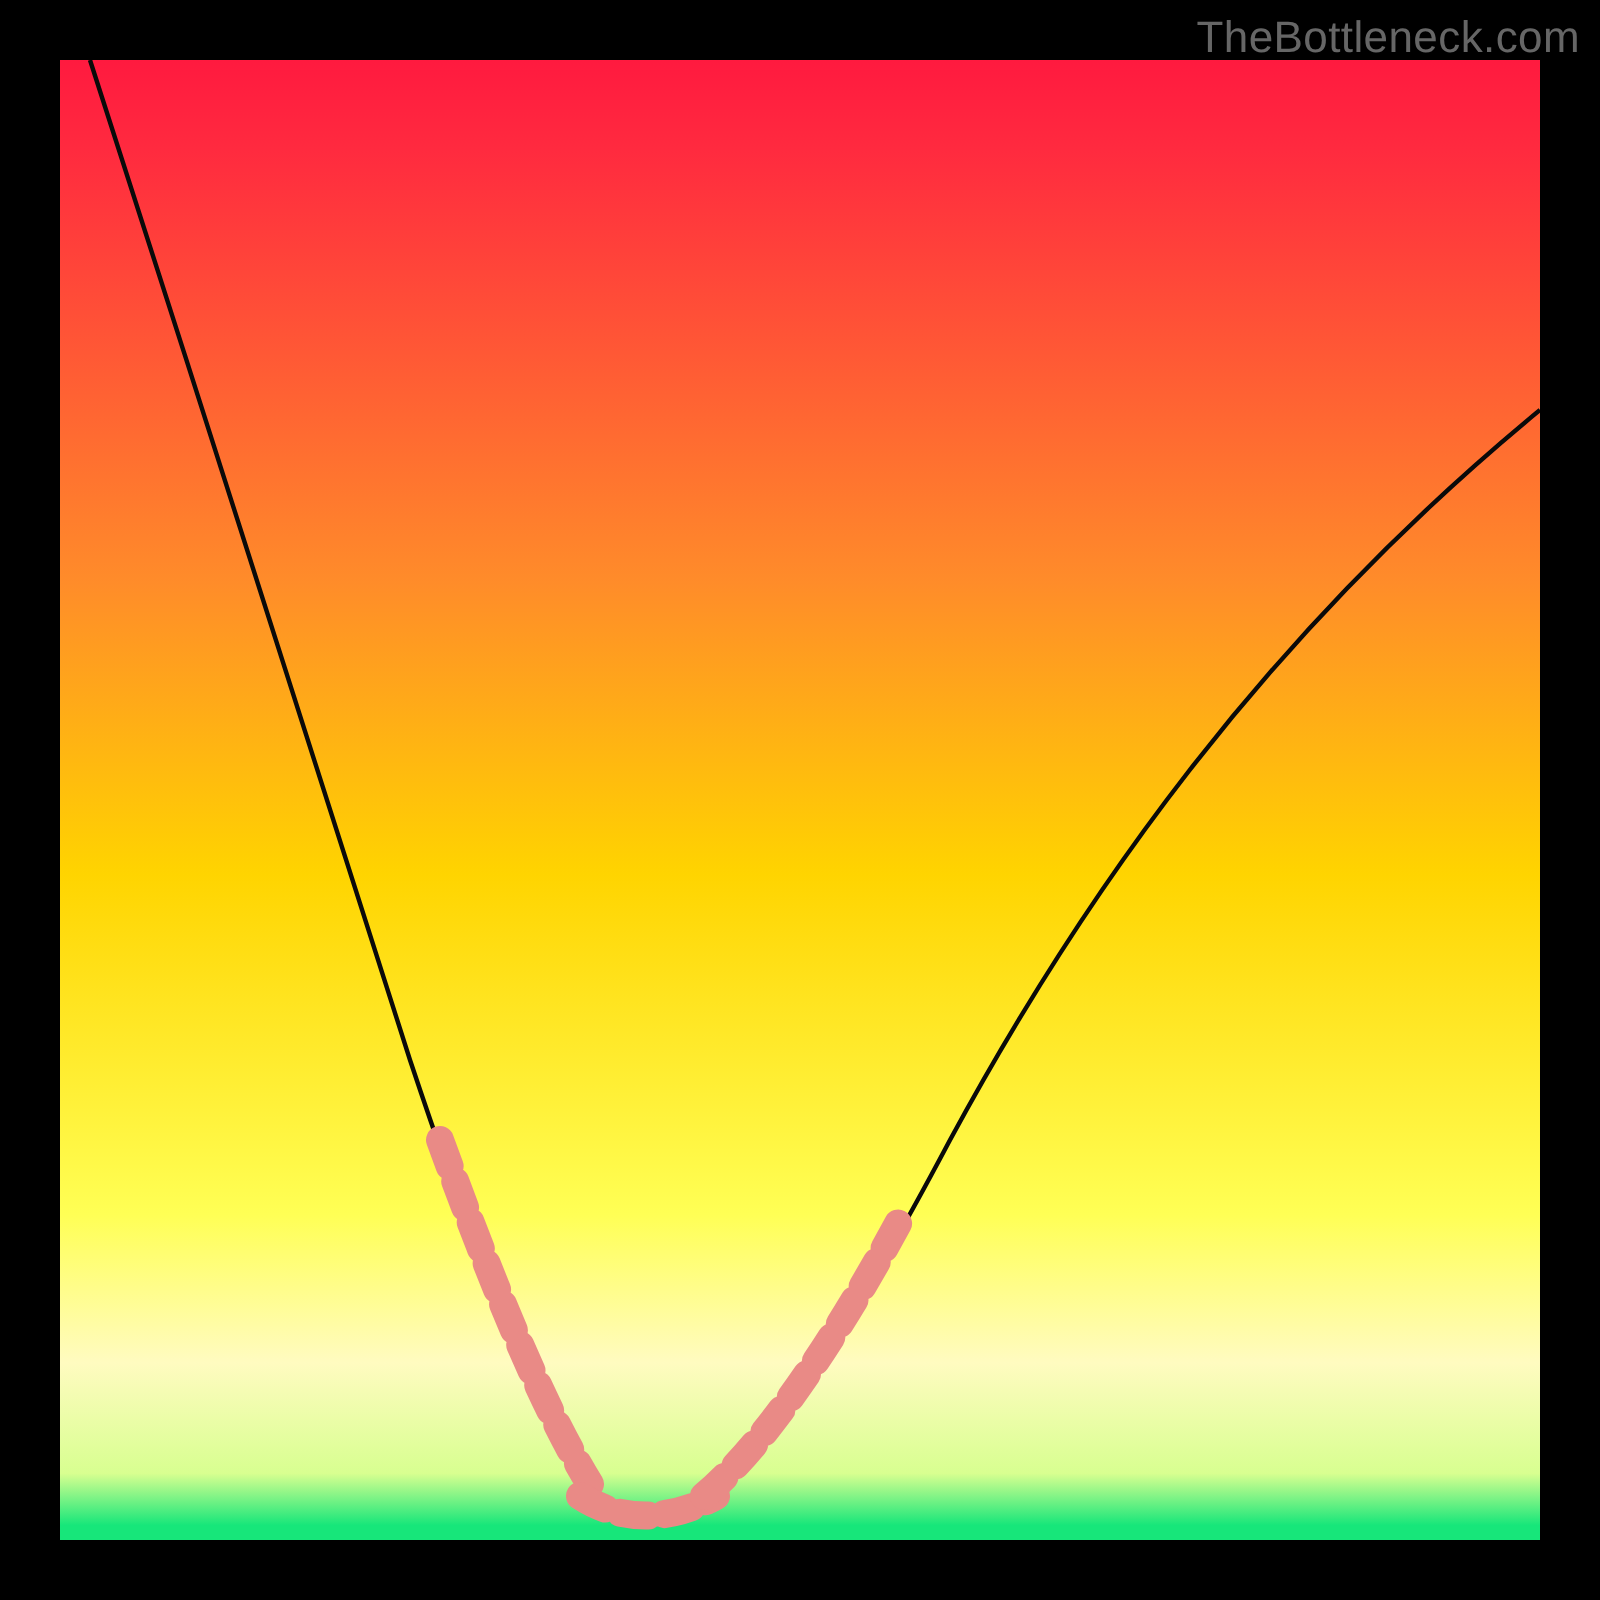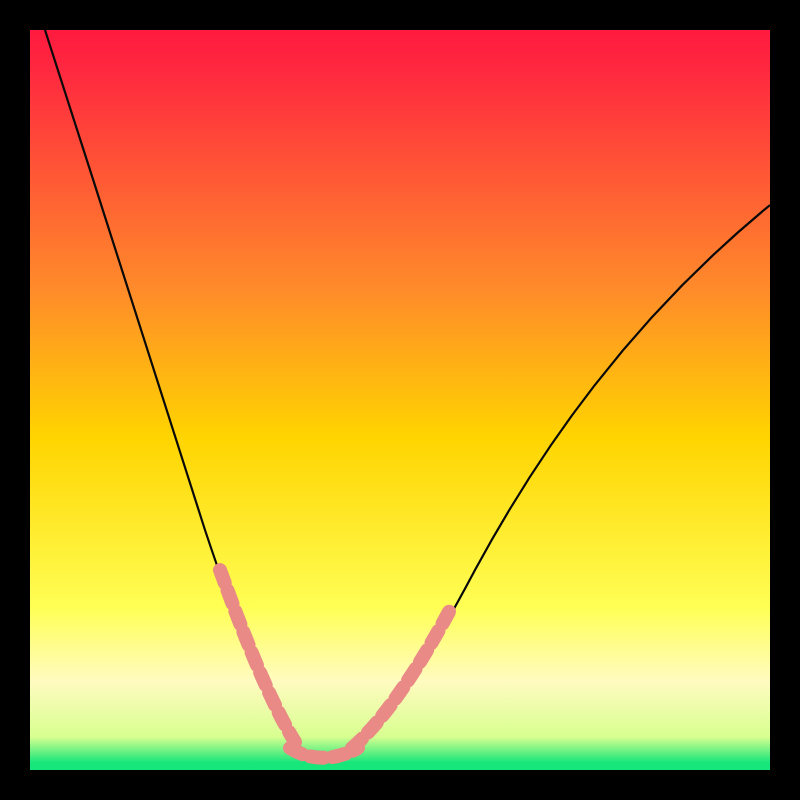--- a/index.html
+++ b/index.html
@@ -92,14 +92,15 @@
                  C 280 731, 305 731, 328 718"></path>
 
         <path d="M 322 718
                  C 355 690, 392 632, 420 580"></path>
       </g>
 
     </svg>
 
   </div>
 
+  <div class="watermark">TheBottleneck.com</div>
 
 </div>
 
 </body></html>

